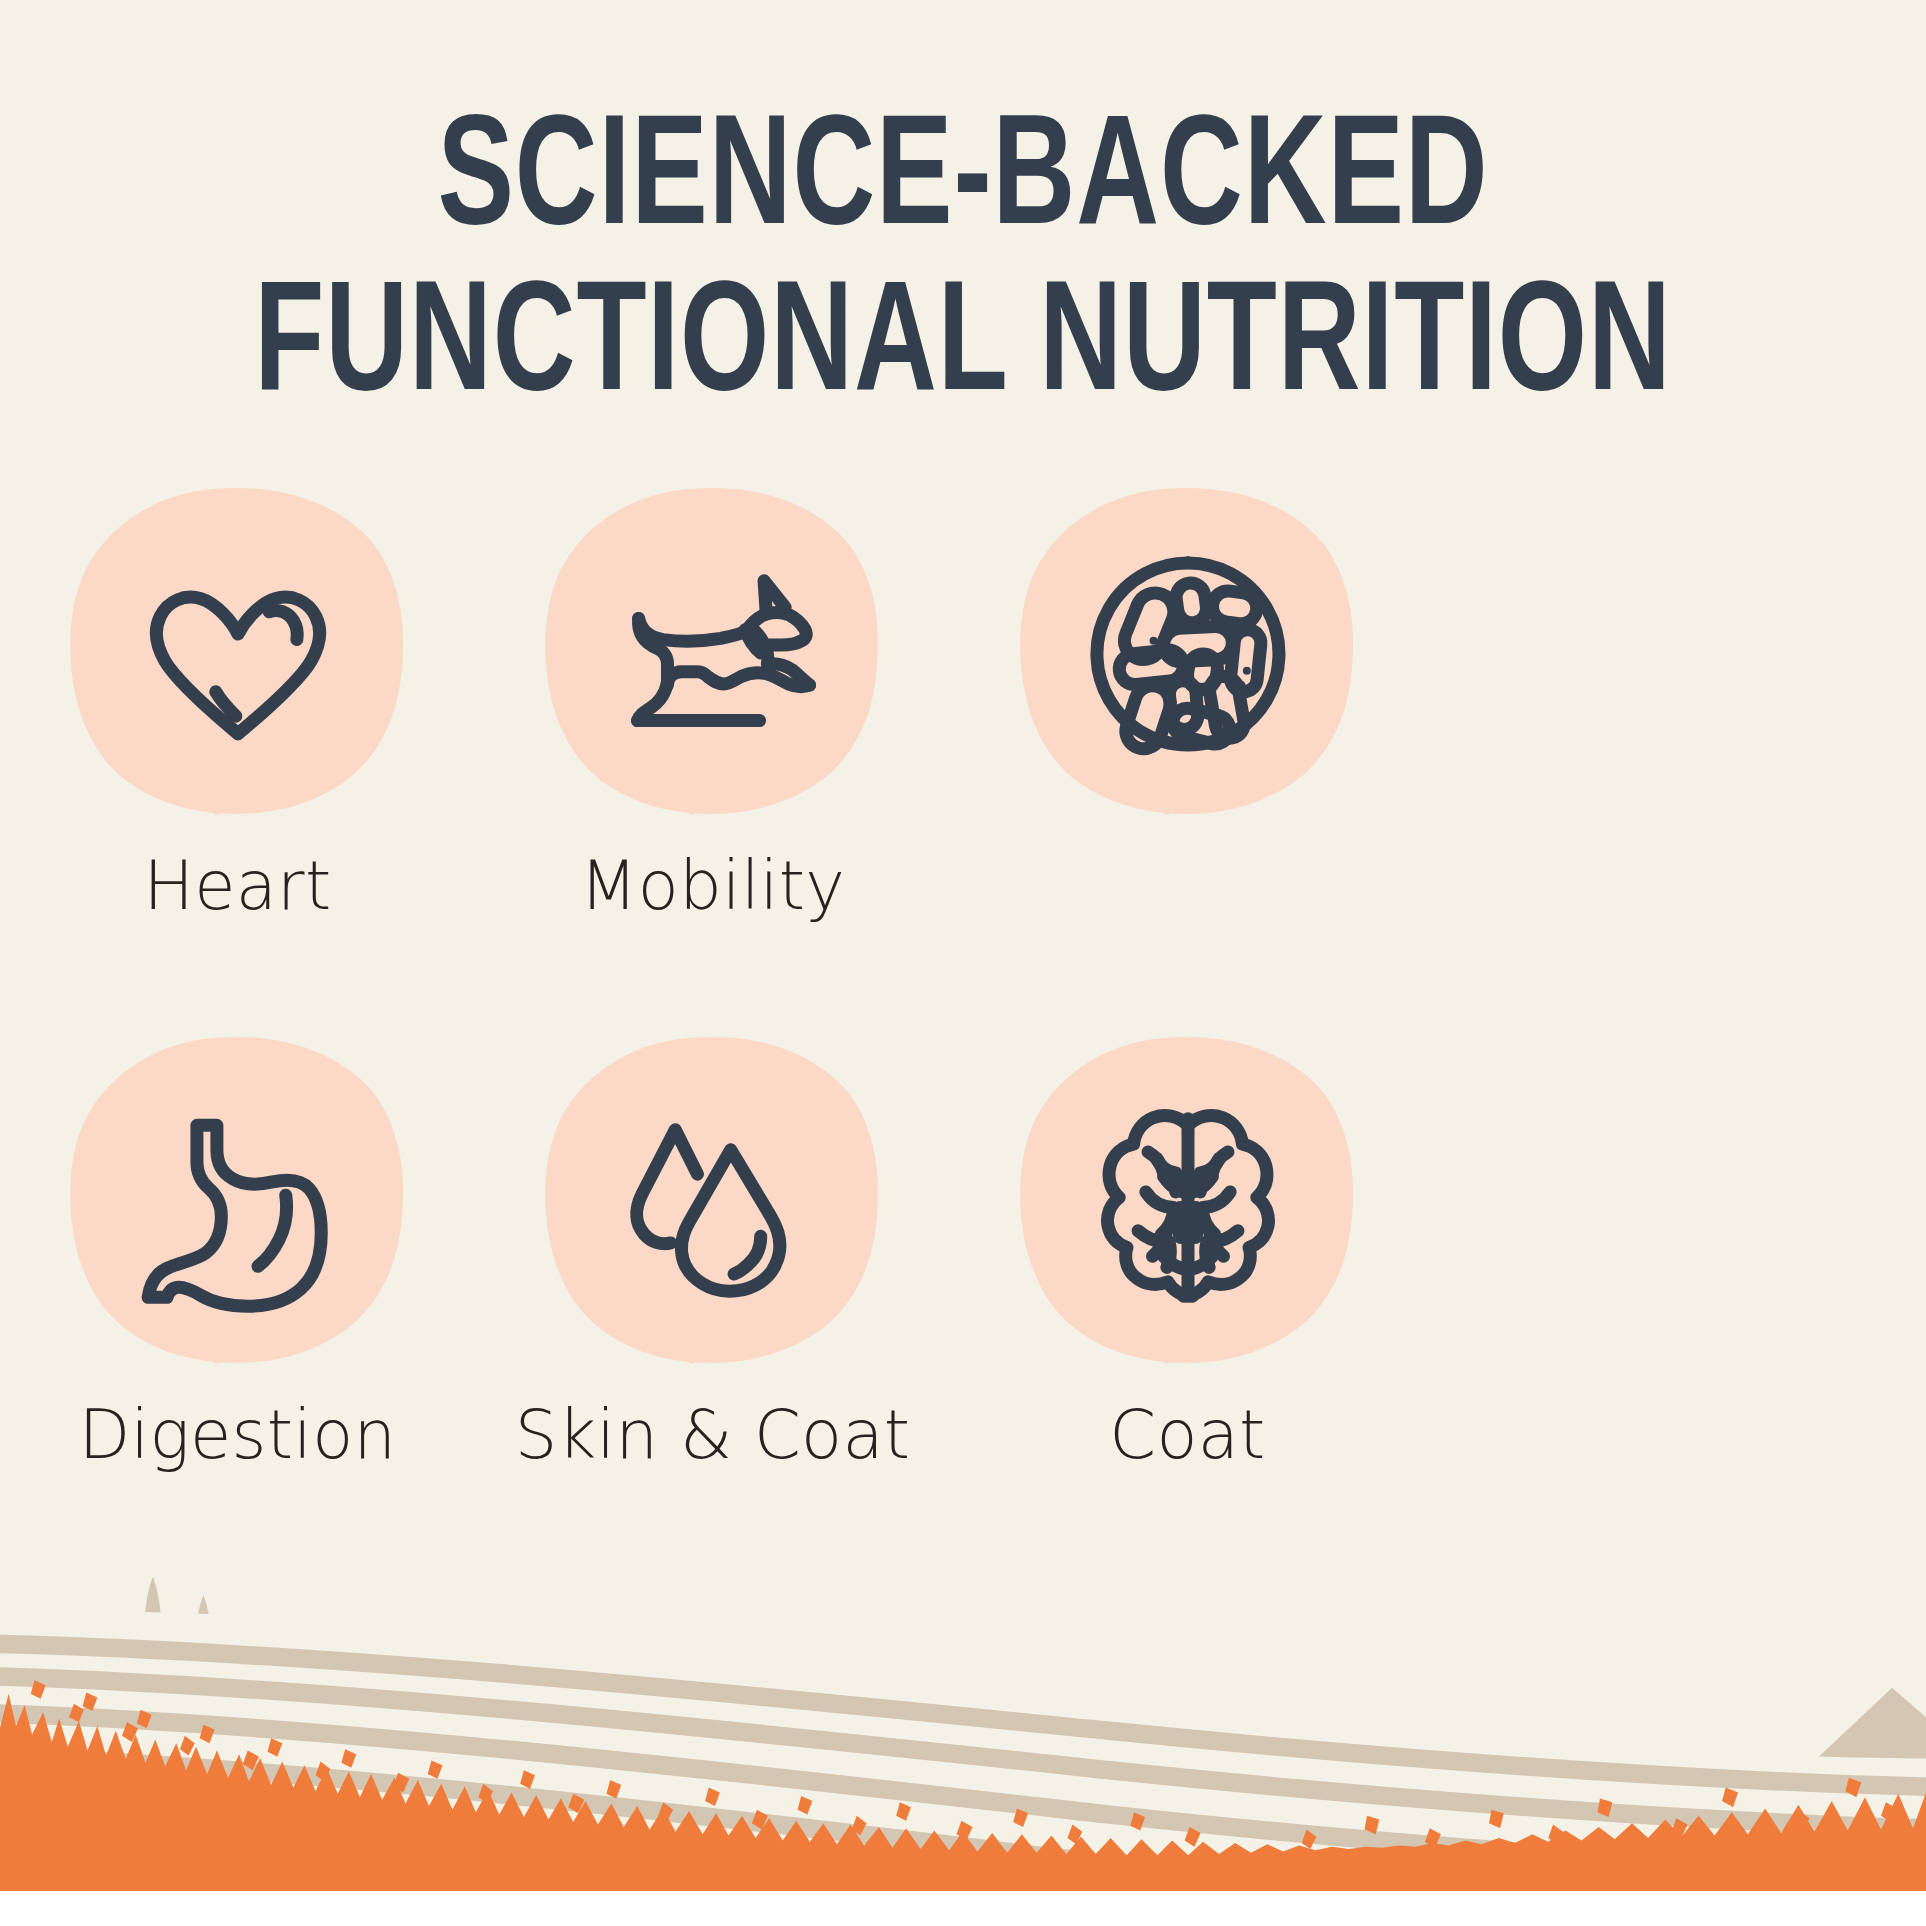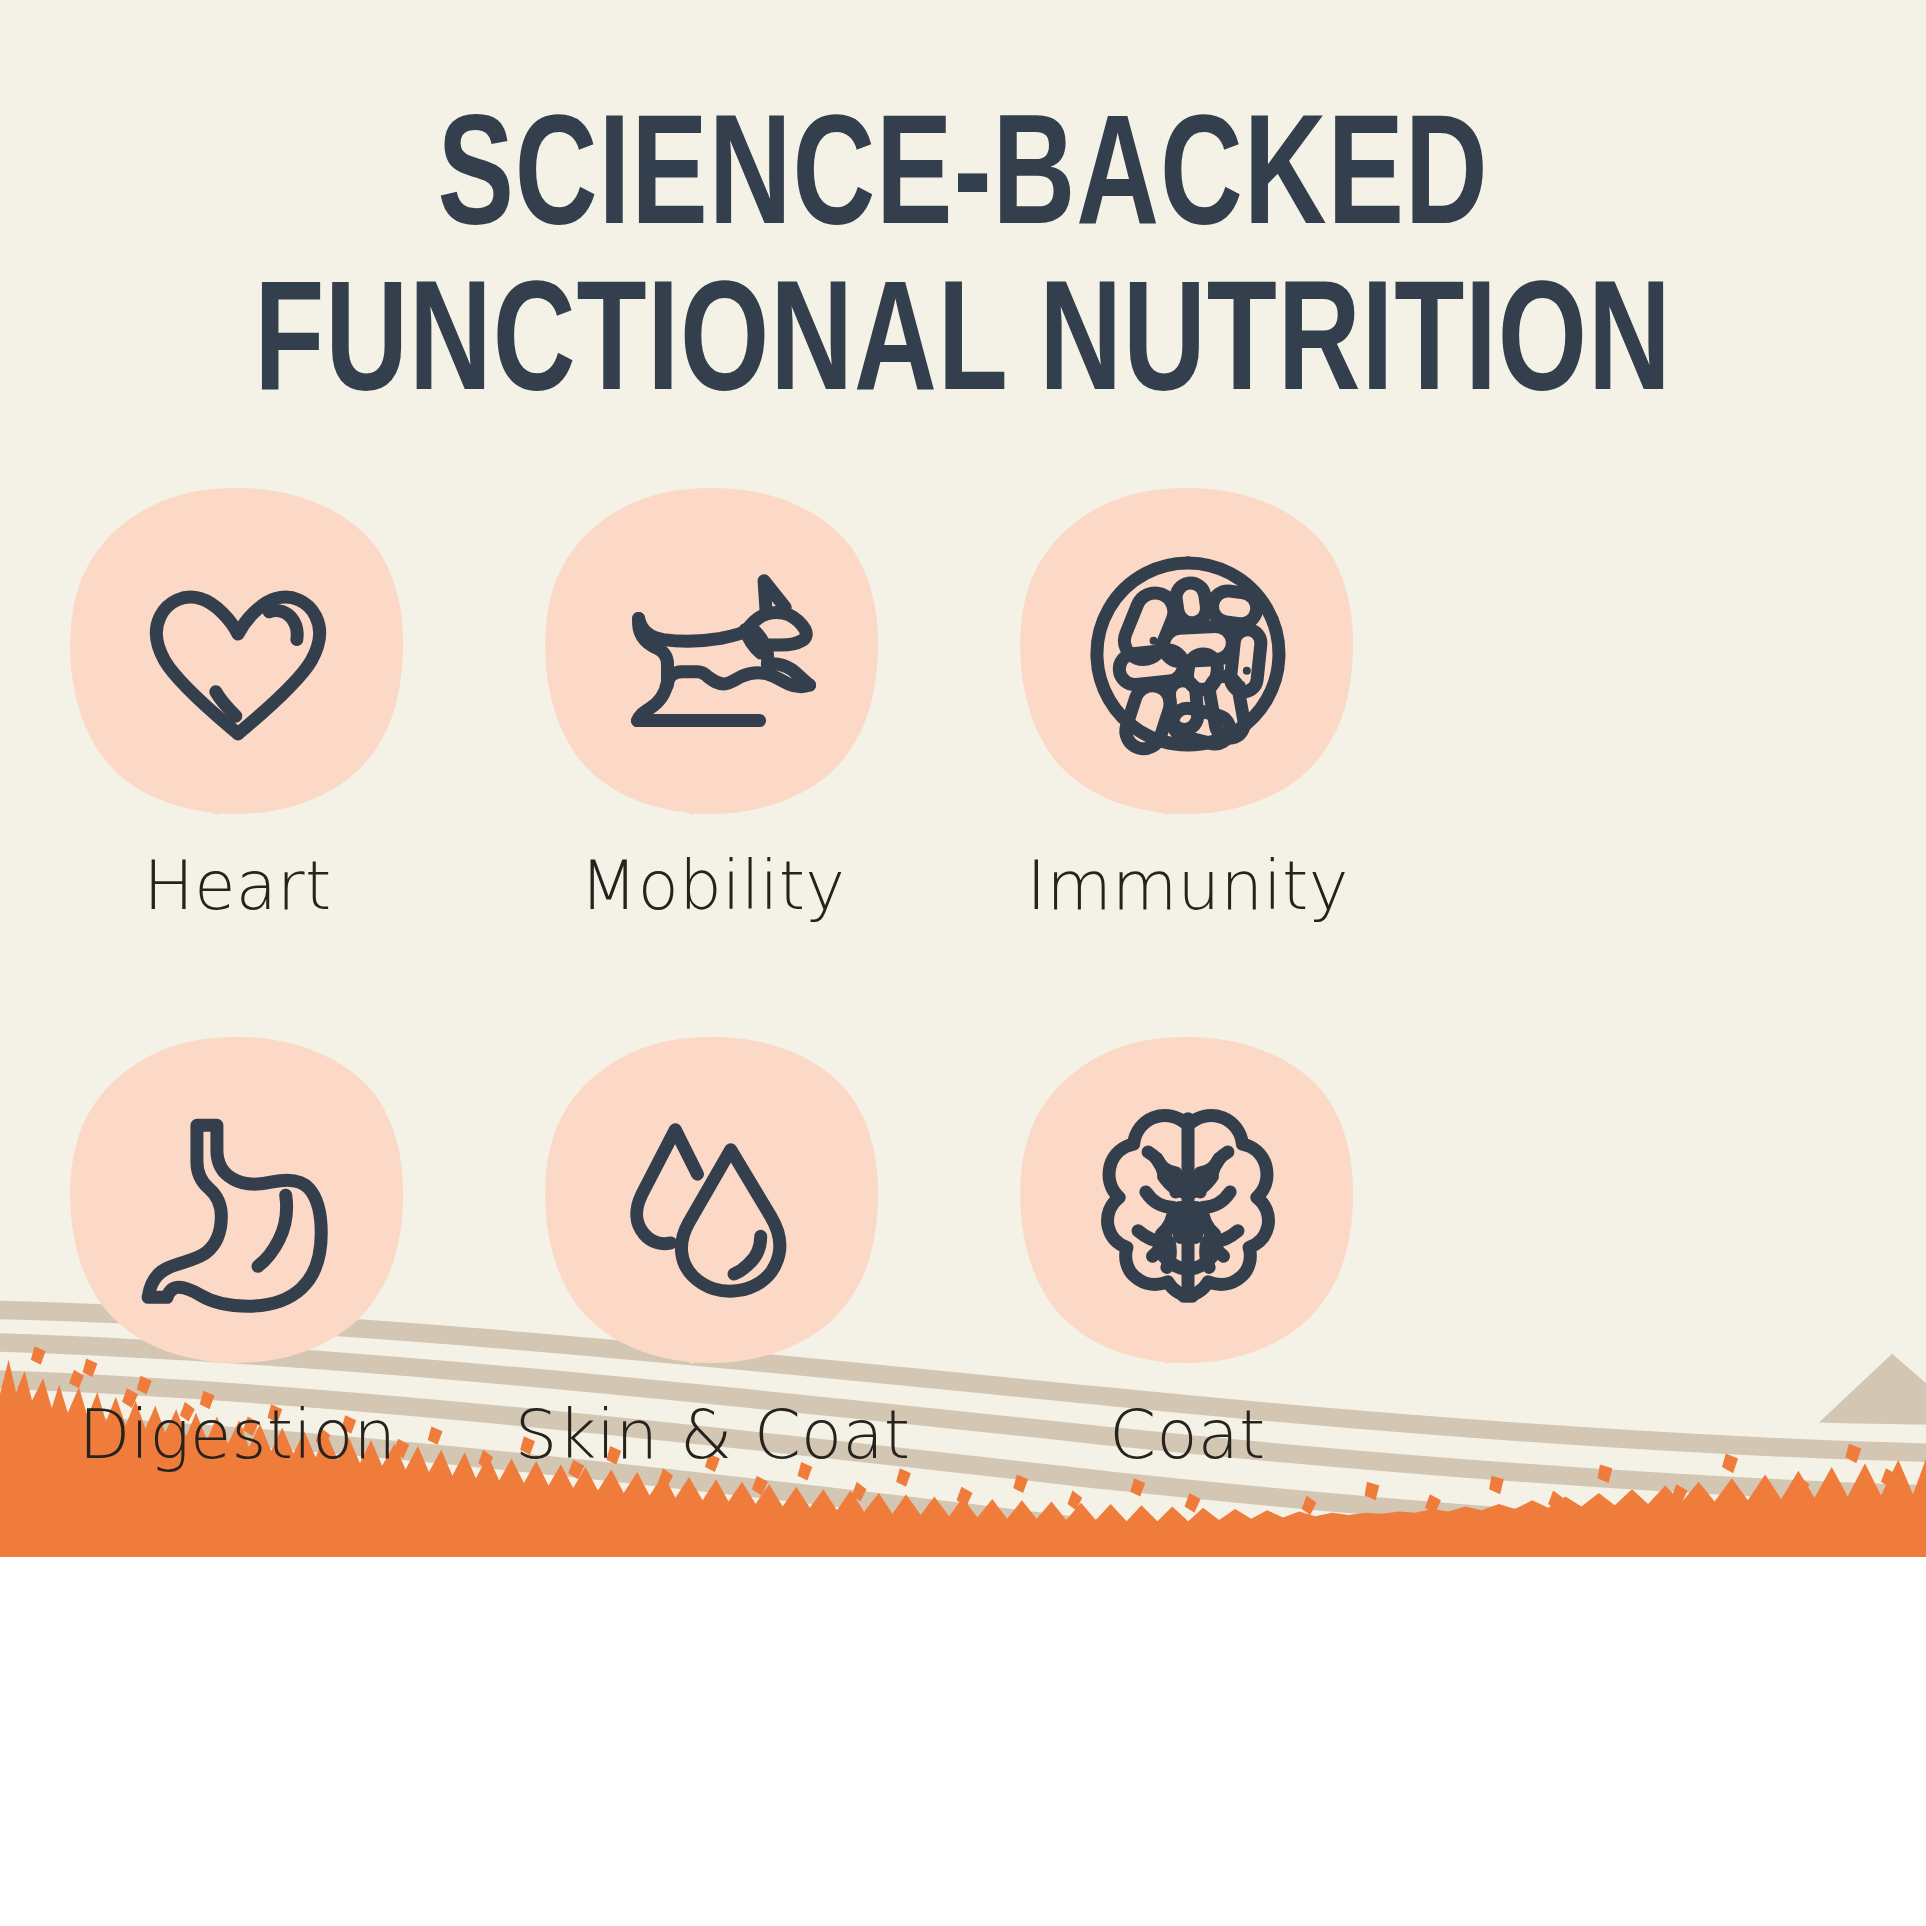--- a/index.html
+++ b/index.html
@@ -3,21 +3,21 @@
 <meta charset="utf-8">
 <style>
   html, body {
     margin: 0;
     padding: 0;
     background: #ffffff;
   }
   #poster {
     position: relative;
     width: 1926px;
-    height: 1557px;
+    height: 1891px;
     background: #F4F2E6;
     overflow: hidden;
     font-family: "Liberation Sans", sans-serif;
     text-decoration: underline;
   }
 
   
   .title-block {
     position: absolute;
     top: 92px;
@@ -281,21 +281,20 @@
               <circle class="dot" cx="128" cy="105" r="3.6"></circle>
               <circle class="dot" cx="71" cy="124" r="3.8"></circle>
               <circle class="dot" cx="112" cy="134" r="3.6"></circle>
               <circle class="dot" cx="153" cy="115" r="3.6"></circle>
               <circle class="dot" cx="148" cy="128" r="3.8"></circle>
               <circle class="dot" cx="78" cy="161" r="4"></circle>
               <circle class="dot" cx="124" cy="158" r="3.6"></circle>
             </svg>
           </span>
         </div>
-        <span class="cell-label">Immunity</span>
       </div>
 
     </div>
 
     <div class="grid-row row-2">
 
       <div class="cell">
         <div class="badge">
           <svg class="blob" viewBox="0 0 200 200">
             <path fill="#FBD9C6" stroke="none" d="M100 4c22 0 40 5 55 13 14 8 24 17 30 29 7 13 11 29 11 48 0 22-4 41-12 55-8 15-20 26-35 33-14 7-31 11-49 11-20 0-38-4-53-12-15-8-26-19-33-34C7 133 3 115 3 95 3 76 7 59 15 46 23 33 34 23 49 15 64 7 81 4 100 4Z"></path>

